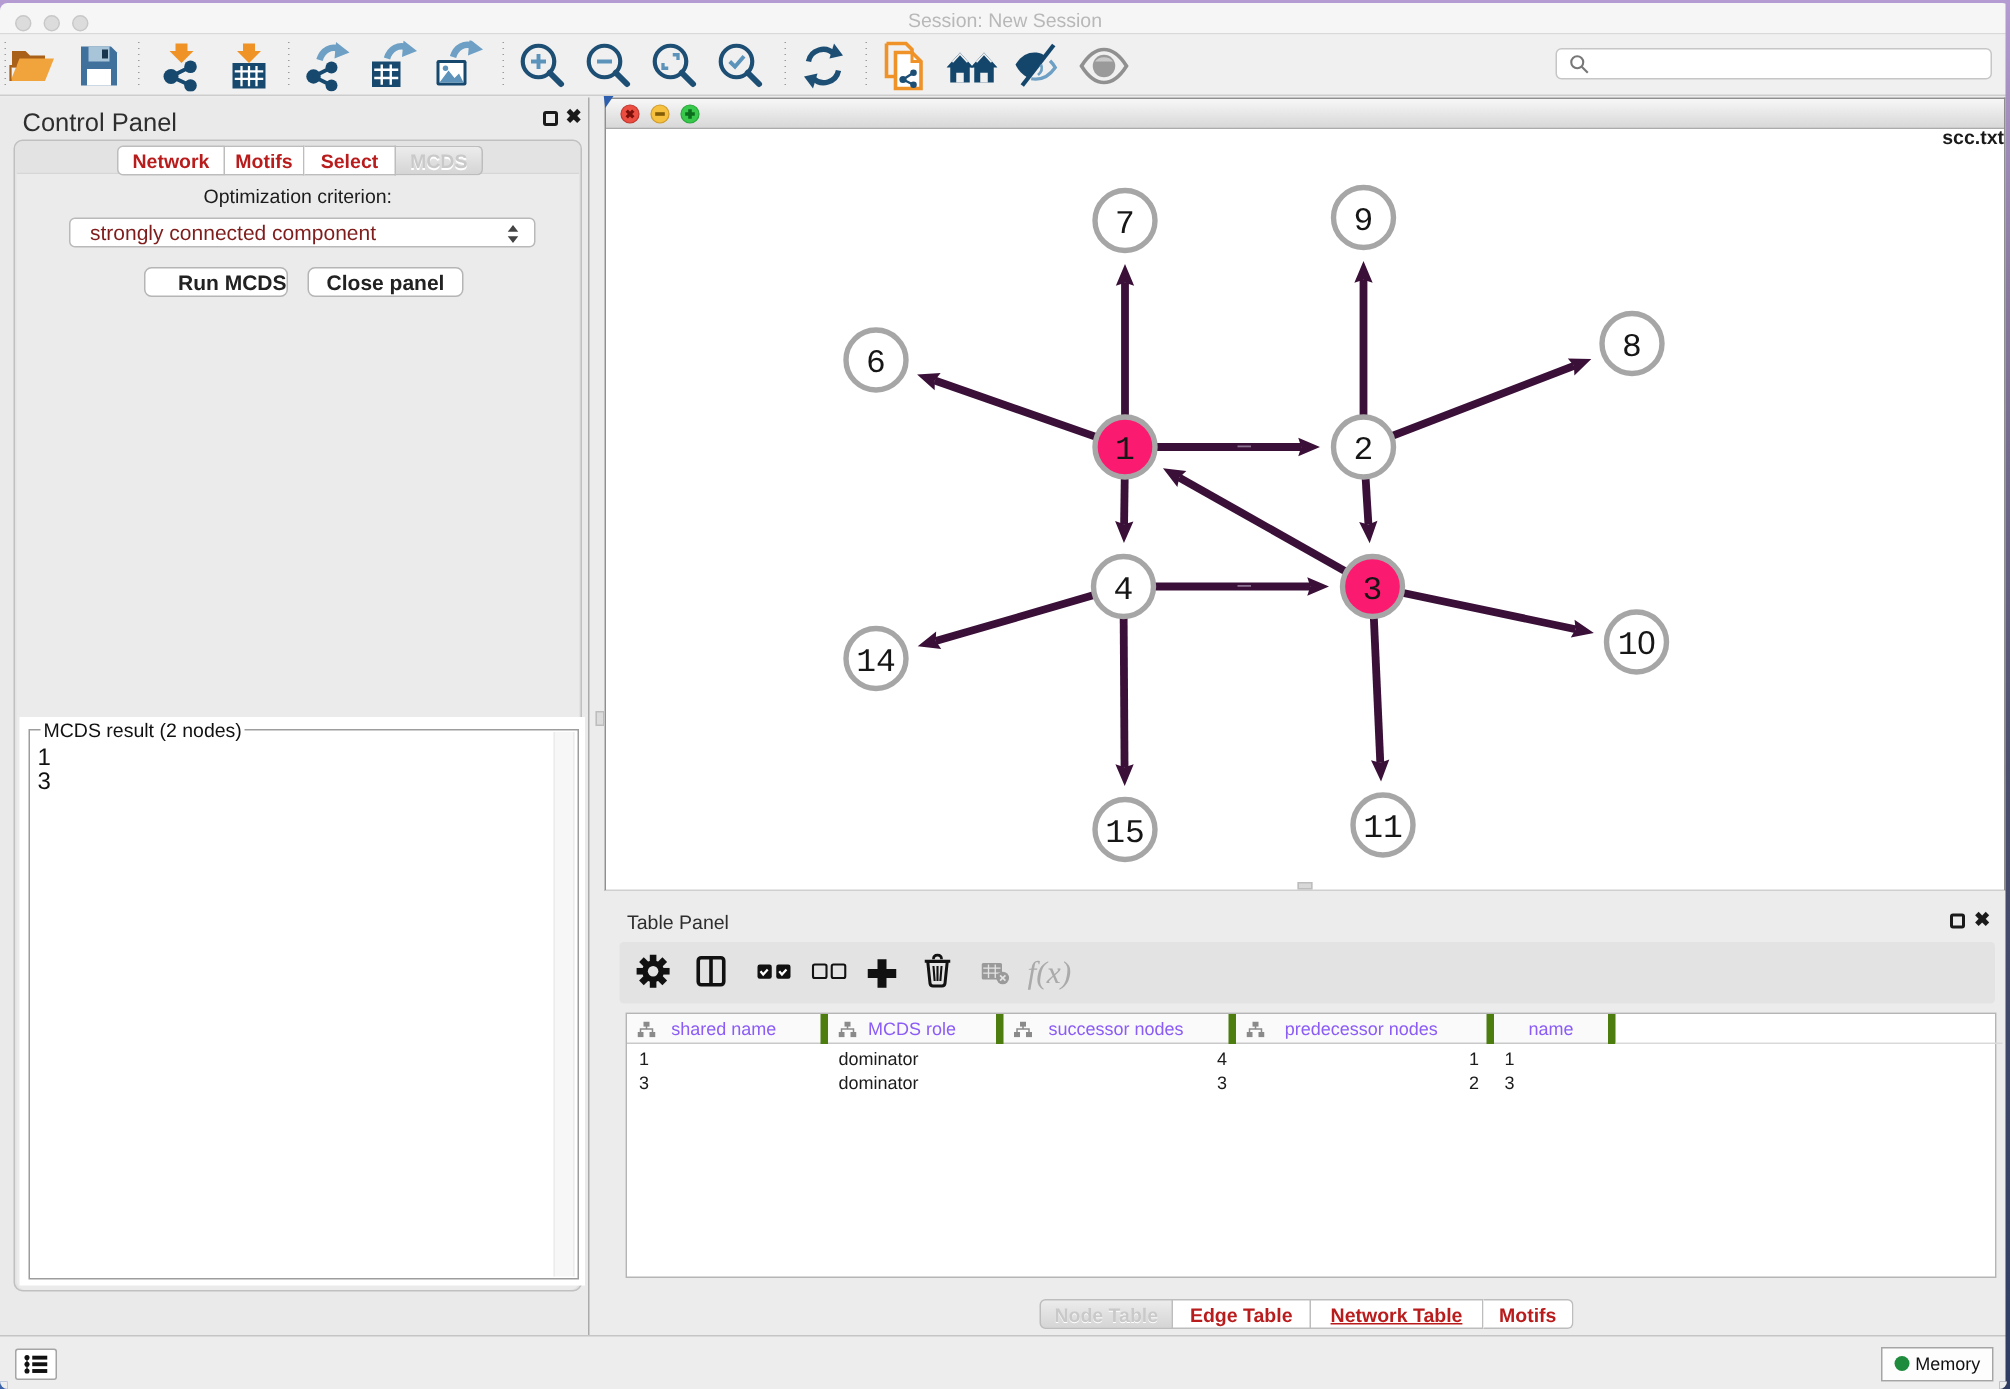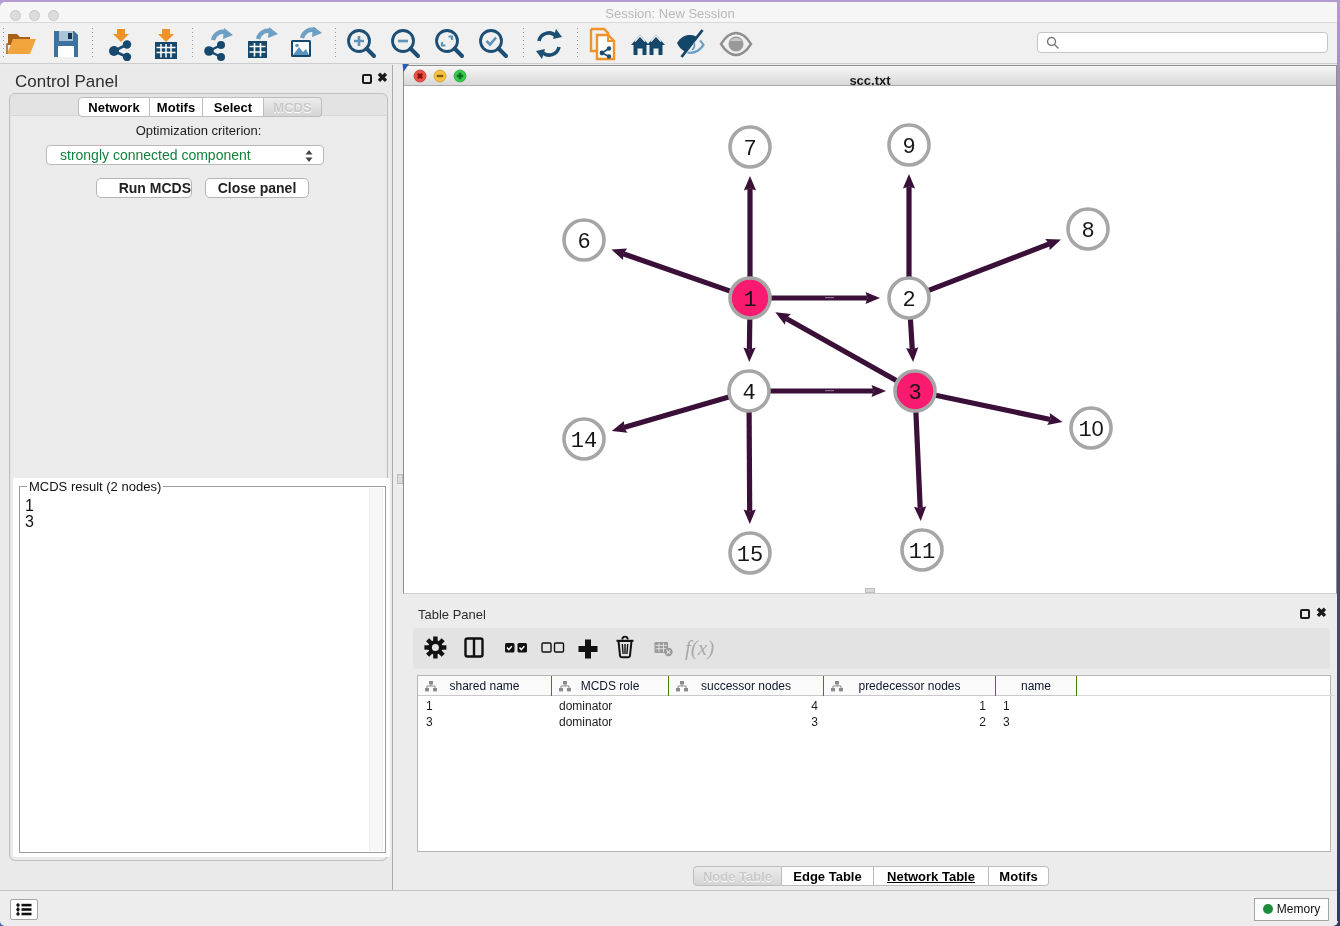--- a/index.html
+++ b/index.html
@@ -17,54 +17,54 @@
   .ticon { position:absolute; top:4px; }
   #searchbox { position:absolute; left:1037px; top:9px; width:291px; height:21px; background:#fff;
                border:1px solid #c6c6c6; border-radius:4px; }
   
   #cpanel { left:0; top:65px; width:393px; height:825px; background:#eaeaea; border-right:1px solid #ababab; }
   #cptitle { position:absolute; left:15px; top:7px; font-size:17px; color:#2e2e2e; }
   .maxbtn { position:absolute; width:10px; height:10px; border:2px solid #1a1a1a; border-radius:2px; }
   .xbtn { position:absolute; font-size:13px; font-weight:bold; color:#1a1a1a; }
   
   .tabrow { position:absolute; display:flex; height:20px; z-index:5; }
-  .tab { font-size:13px; font-weight:bold; color:#000000; background:#fff; border:1px solid #bdbdbd; border-left:none;
+  .tab { font-size:13px; font-weight:bold; color:#b91c1c; background:#fff; border:1px solid #bdbdbd; border-left:none;
          display:flex; align-items:center; justify-content:center; }
   .tab.first { border-left:1px solid #bdbdbd; border-radius:4px 0 0 4px; }
   .tab.last { border-radius:0 4px 4px 0; }
   .tab.sel { background:linear-gradient(#ececec,#d5d5d5); color:#c9c9c9; text-shadow:0 1px 0 #fff; }
   #tabpane { position:absolute; left:9px; top:28px; width:379px; height:768px; background:#e3e3e3;
              border:1px solid #c0c0c0; border-radius:6px; }
   #mcdsinner { position:absolute; left:1px; top:21px; width:375px; height:745px; background:#ebebeb;
                border-top:1px solid #d6d6d6; border-radius:0 0 6px 6px; }
   #optlabel { position:absolute; left:0; top:7px; width:100%; text-align:center; font-size:13px; color:#1c1c1c; }
-  #dropdown { position:absolute; left:35px; top:29px; width:278px; height:20px; background:#fff;
-              border:1px solid #b9b9b9; border-radius:4px; font-size:14px; color:#15803d;
+  #dropdown { position:absolute; left:35px; top:29px; width:311px; height:20px; background:#fff;
+              border:1px solid #b9b9b9; border-radius:4px; font-size:14px; color:#7f1d1d;
               line-height:18px; padding-left:13px; }
   .btn { position:absolute; height:20px; background:#fff; border:1px solid #b5b5b5; border-radius:5px;
          font-size:14px; font-weight:bold; color:#222; text-align:center; line-height:18px; }
   #resultwrap { position:absolute; left:2px; top:362px; width:377px; height:379px; background:#fff; }
   #fieldset { position:absolute; left:6px; top:8px; width:367px; height:367px; border:1px solid #9d9d9d; }
   #fslabel { position:absolute; left:7px; top:-8px; background:#fff; font-size:13px; color:#111; padding:0 2px; }
   #fstext { position:absolute; left:5px; top:11px; font-size:16px; color:#111; line-height:16px; }
   #fsscroll { position:absolute; right:2px; top:1px; width:14px; height:363px; background:#f7f7f7;
               border-left:1px solid #ececec; border-right:1px solid #ececec; }
   
   #netframe { left:403px; top:65px; width:934px; height:529px; border:1px solid #8f8f8f; border-bottom:1px solid #cfcfcf; background:#fff; }
   #nettitle { position:absolute; left:0; top:0; width:100%; height:20px;
               background:linear-gradient(#f7f7f7,#d8d8d8); border-bottom:1px solid #ababab; }
-  #nettext { position:absolute; top:7px; left:0; width:100%; text-align:center; font-size:13px; font-weight:bold; color:#1a1a1a; }
+  #nettext { position:absolute; top:18px; left:0; width:100%; text-align:right; font-size:13px; font-weight:bold; color:#1a1a1a; }
   
   #hsplit { left:403px; top:594px; width:937px; height:7px; background:#ececec; }
   
   #tpanel { left:403px; top:601px; width:934px; height:289px; background:#ececec; }
   #tptoolbar { position:absolute; left:10px; top:27px; width:917px; height:41px; background:#e3e3e3; border-radius:3px; }
   #ttable { position:absolute; left:14px; top:74px; width:914px; height:177px; background:#fff; border:1px solid #b5b5b5; }
   #thead { position:absolute; left:0; top:0; width:659px; height:20px; background:#fafafa; border-bottom:1px solid #c9c9c9; }
-  .thcell { position:absolute; top:0; height:20px; border-right:1px solid #4d7c0f; font-size:12px; color:#0f172a; }
+  .thcell { position:absolute; top:0; height:20px; border-right:5px solid #4d7c0f; font-size:12px; color:#8b5cf6; }
   .thcell span { position:absolute; left:0; right:0; top:3px; text-align:center; }
   .hicon { position:absolute; left:7px; top:5px; }
   .trow { position:absolute; font-size:12px; color:#1c1c1c; height:16px; line-height:16px; }
   
   
   #statusbar { left:0; top:890px; width:1340px; height:36px; background:#ededed; border-top:1px solid #c5c5c5; }
   #rightedge { left:1337px; top:2px; width:3px; height:924px;
                background:linear-gradient(#b49bd1 0%, #8a7ba0 20%, #4c4f6e 55%, #2e3c62 100%); }
 </style>
 </head>

